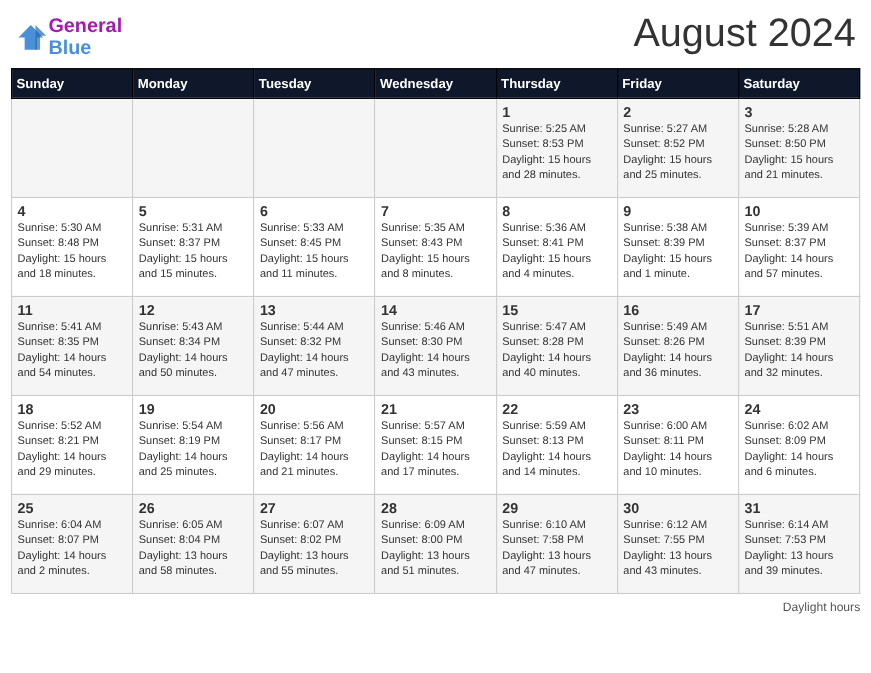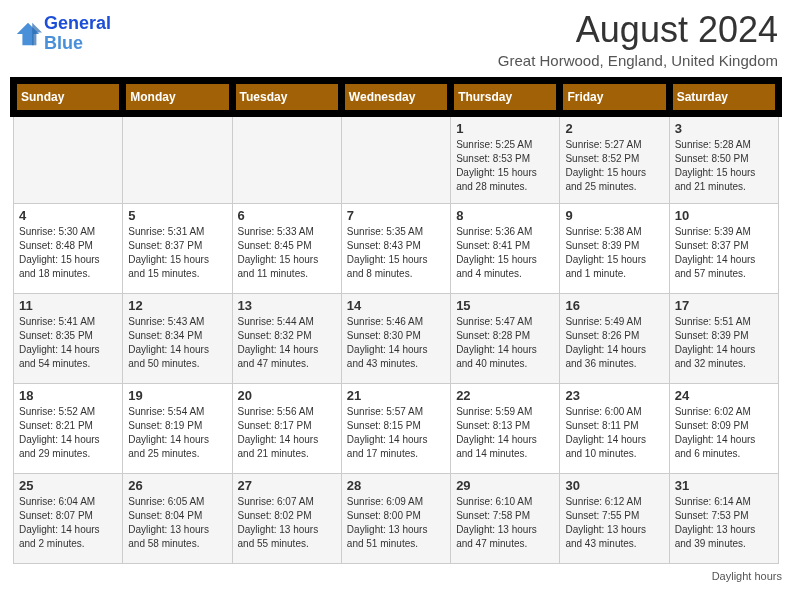--- a/index.html
+++ b/index.html
@@ -22,21 +22,21 @@
       align-items: center;
       margin-top: 4px;
     }
     .logo-text {
       font-size: 18px;
       font-weight: bold;
       color: #333;
       line-height: 1.1;
     }
     .logo-text span {
-      color: #1d4ed8;
+      color: #a21caf;
     }
     .logo-icon {
       width: 28px;
       height: 28px;
       margin-right: 2px;
     }
     .title-section {
       text-align: right;
     }
     .month-title {
@@ -49,27 +49,27 @@
       font-size: 15px;
       color: #555;
       margin-top: 2px;
     }
     table {
       width: 100%;
       border-collapse: collapse;
       font-size: 10.5px;
     }
     thead tr th {
-      background-color: #a16207;
+      background-color: #0f172a;
       color: #fff;
       font-size: 12px;
       font-weight: bold;
       padding: 6px 4px;
       text-align: left;
-      border: 7px solid #000000;
+      border: 1px solid #000000;
     }
     tbody tr td {
       border: 1px solid #ccc;
       vertical-align: top;
       padding: 4px 5px;
       min-height: 80px;
       height: 90px;
       background: #fff;
     }
     tbody tr:nth-child(odd) td {
@@ -111,21 +111,20 @@
     </svg>
     <div>
       <div class="logo-text">
         <span>General</span><br>
         <span style="color:#4a90d9;">Blue</span>
       </div>
     </div>
   </div>
   <div class="title-section">
     <div class="month-title">August 2024</div>
-    <div class="location">Great Horwood, England, United Kingdom</div>
   </div>
 </div>
 
 <table>
   <thead>
     <tr>
     <th>Sunday</th>
         <th>Monday</th>
         <th>Tuesday</th>
         <th>Wednesday</th>

